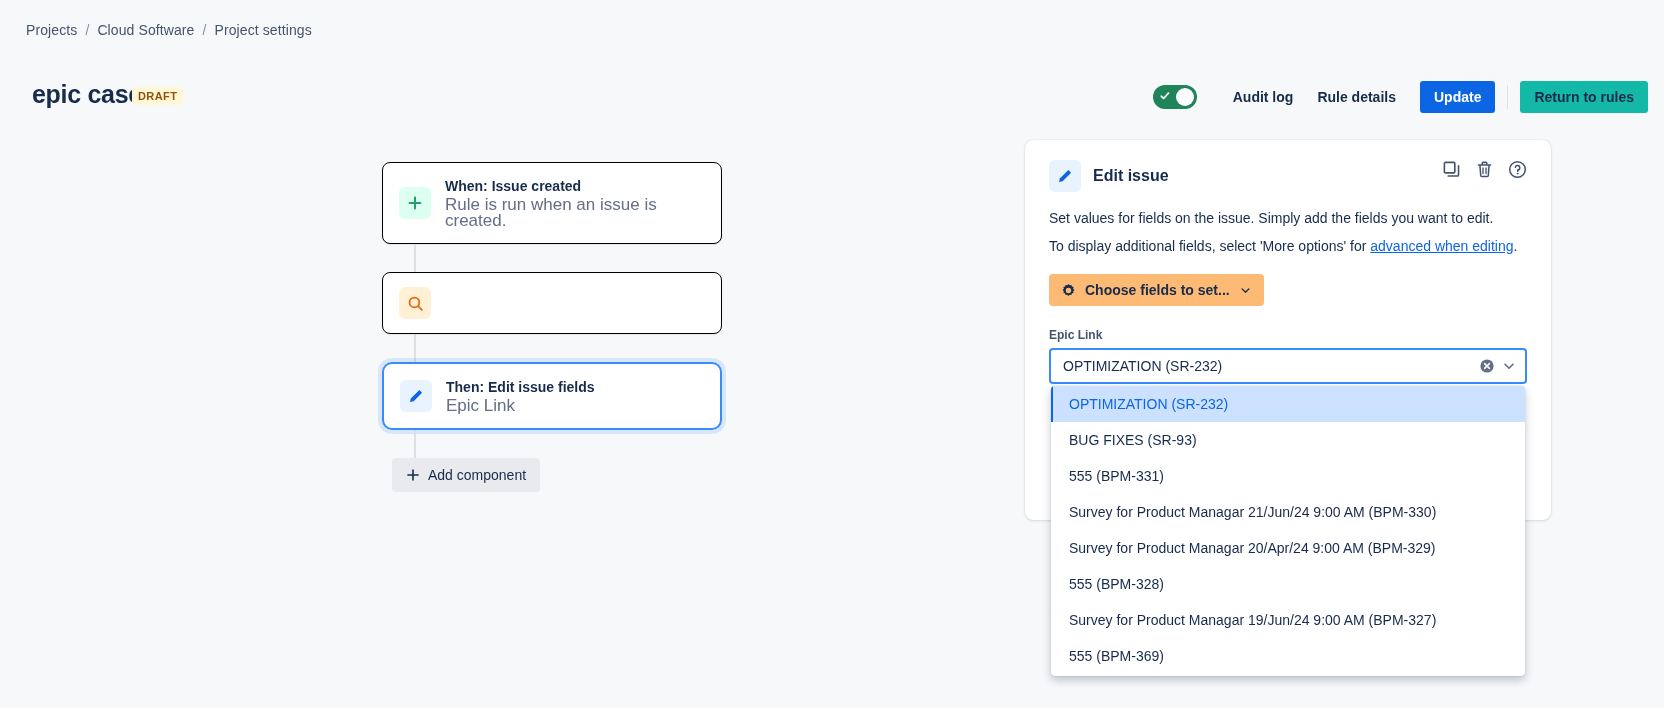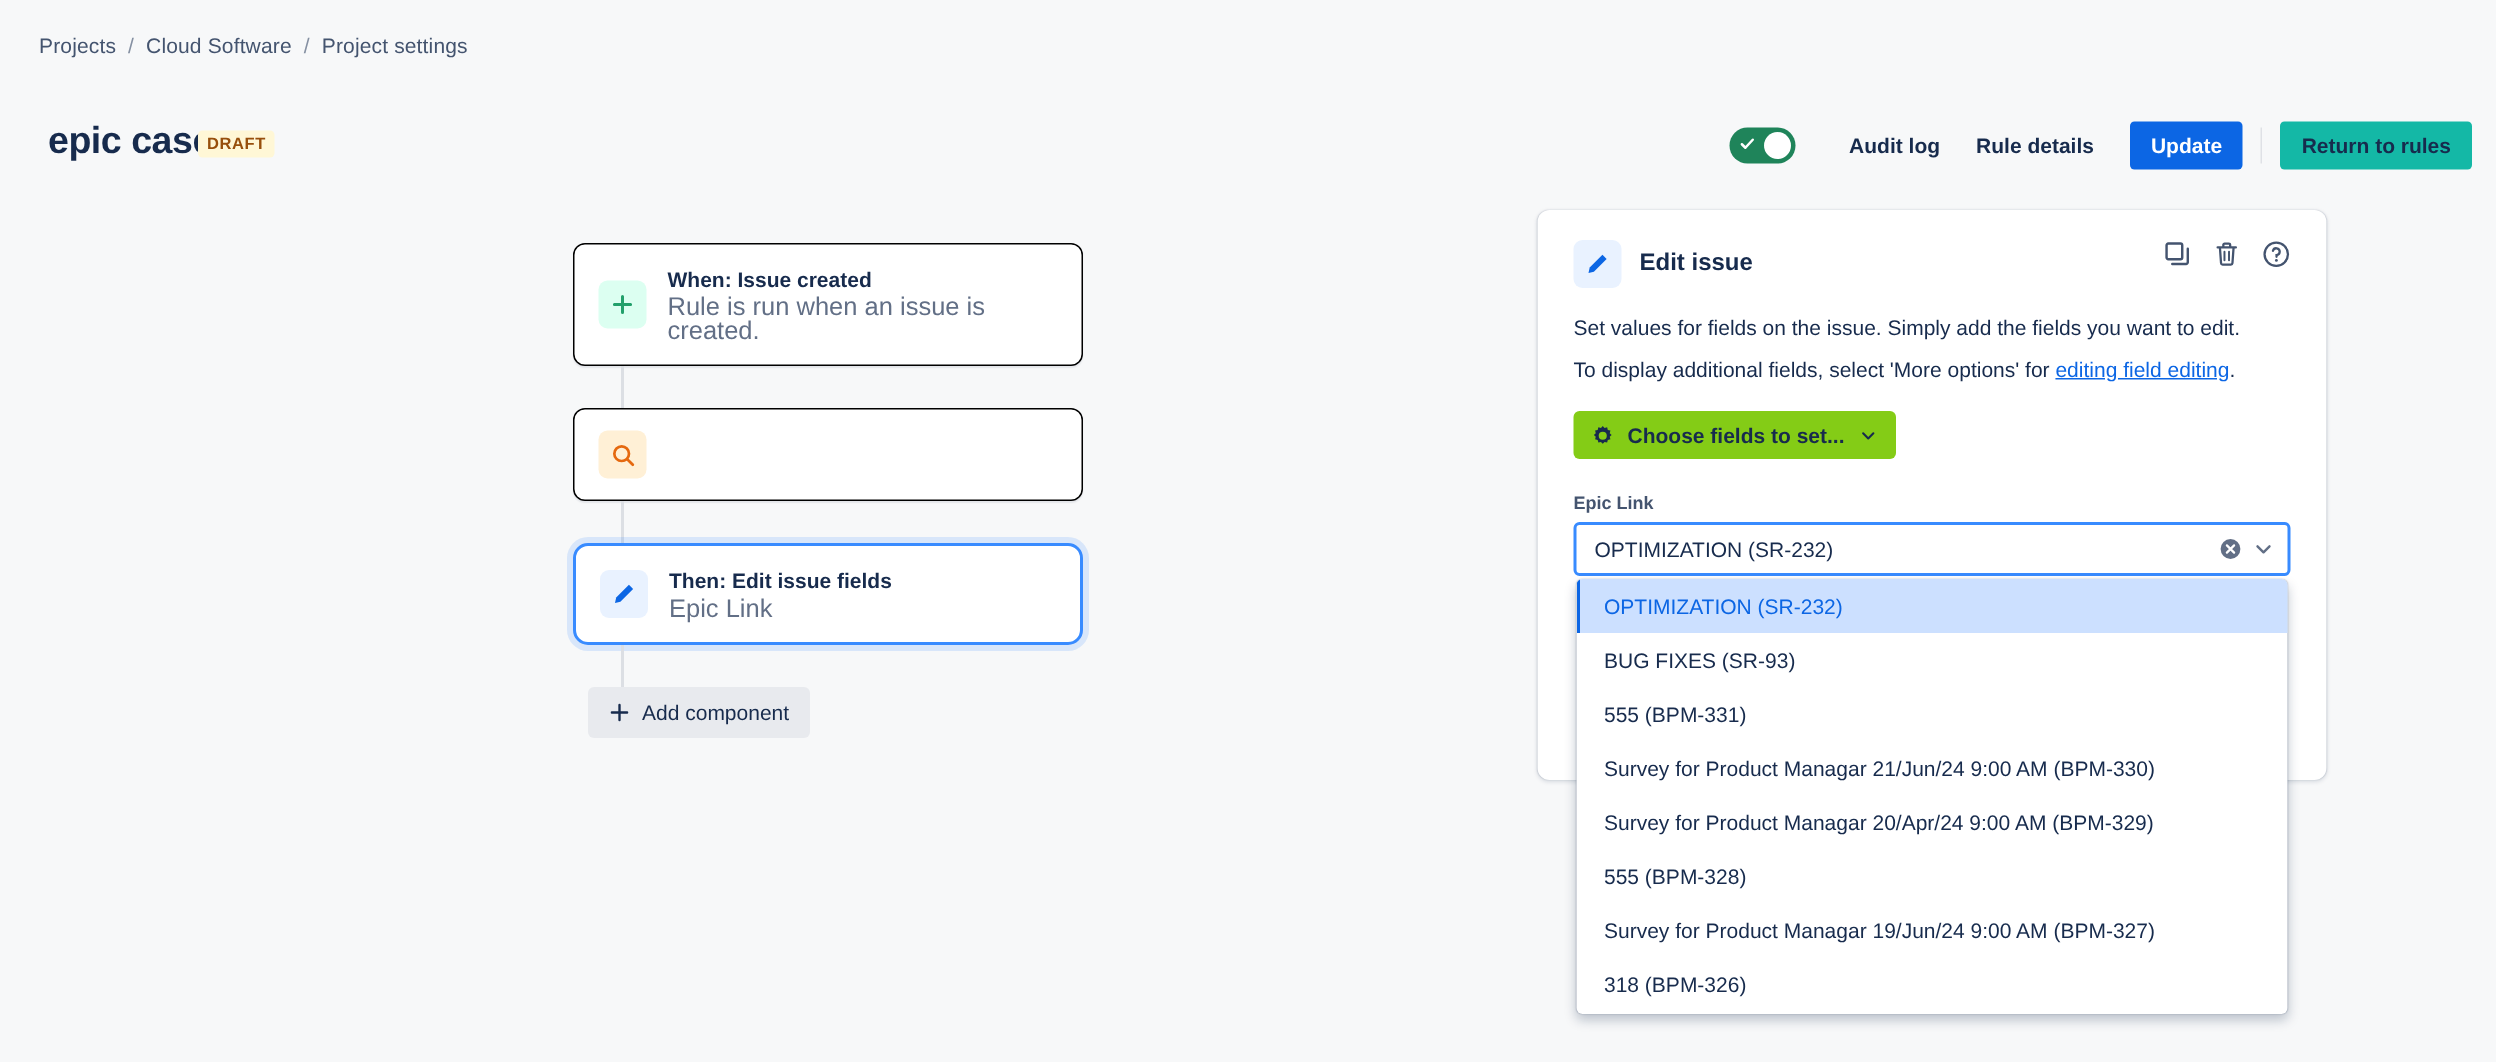--- a/index.html
+++ b/index.html
@@ -134,21 +134,21 @@
   .panel-icons span { cursor: pointer; display: flex; }
 
   .panel p {
     font-size: 14px; color: #172b4d; line-height: 20px; margin-top: 16px;
   }
   .panel p.second { margin-top: 8px; }
   .panel a.link { color: #0c66e4; text-decoration: underline; }
 
   .choose-fields {
     margin-top: 18px;
-    background: #84cc16; border: none; border-radius: 4px;
+    background: #fdba74; border: none; border-radius: 4px;
     display: inline-flex; align-items: center; gap: 9px;
     padding: 8px 12px; cursor: pointer;
     font-size: 14px; font-weight: 600; color: #172b4d;
     font-family: "Liberation Sans", sans-serif;
   }
 
   .field-label {
     margin-top: 22px; font-size: 12px; font-weight: 700; color: #44546f;
   }
   .select-box {
@@ -294,21 +294,21 @@
           <path d="M7.7 7.6 A2.4 2.4 0 1 1 10.2 10.6 V11.8" stroke="#44546f" stroke-width="1.6" fill="none" stroke-linecap="round"></path>
           <circle cx="10.1" cy="14.3" r="1" fill="#44546f"></circle>
         </svg>
       </span>
     </div>
   </div>
 
   <p>Set values for fields on the issue. Simply add the fields you want to edit.</p>
 
   <p class="second">
-    <span>To display additional fields, select 'More options' for </span><a class="link" href="#">editing field editing</a><span>.</span>
+    <span>To display additional fields, select 'More options' for </span><a class="link" href="#">advanced when editing</a><span>.</span>
   </p>
 
   <button class="choose-fields">
     <svg width="15" height="15" viewBox="0 0 20 20">
       <path d="M10 6.4 A3.6 3.6 0 1 0 10 13.6 A3.6 3.6 0 1 0 10 6.4 Z
                M10 1.4 L11.6 3.1 L13.9 2.5 L14.5 4.8 L16.8 5.4 L16.2 7.7 L17.9 9.3 L16.2 10.9 L16.8 13.2 L14.5 13.8 L13.9 16.1 L11.6 15.5 L10 17.2 L8.4 15.5 L6.1 16.1 L5.5 13.8 L3.2 13.2 L3.8 10.9 L2.1 9.3 L3.8 7.7 L3.2 5.4 L5.5 4.8 L6.1 2.5 L8.4 3.1 Z" fill="#172b4d" fill-rule="evenodd"></path>
     </svg>
     <span>Choose fields to set...</span>
     <svg width="13" height="13" viewBox="0 0 16 16">
       <path d="M3.8 6 L8 10.2 L12.2 6" stroke="#172b4d" stroke-width="1.7" fill="none" stroke-linecap="round" stroke-linejoin="round"></path>
@@ -339,16 +339,16 @@
 
 <div class="dropdown">
   <div class="dd-scroll">
     <div class="dd-item selected">OPTIMIZATION (SR-232)</div>
     <div class="dd-item">BUG FIXES (SR-93)</div>
     <div class="dd-item">555 (BPM-331)</div>
     <div class="dd-item">Survey for Product Managar 21/Jun/24 9:00 AM (BPM-330)</div>
     <div class="dd-item">Survey for Product Managar 20/Apr/24 9:00 AM (BPM-329)</div>
     <div class="dd-item">555 (BPM-328)</div>
     <div class="dd-item">Survey for Product Managar 19/Jun/24 9:00 AM (BPM-327)</div>
-    <div class="dd-item">318 (BPM-326)</div>
+    <div class="dd-item">555 (BPM-369)</div>
     <div class="dd-item">555 (BPM-325)</div>
   </div>
 </div>
 
 </body></html>

